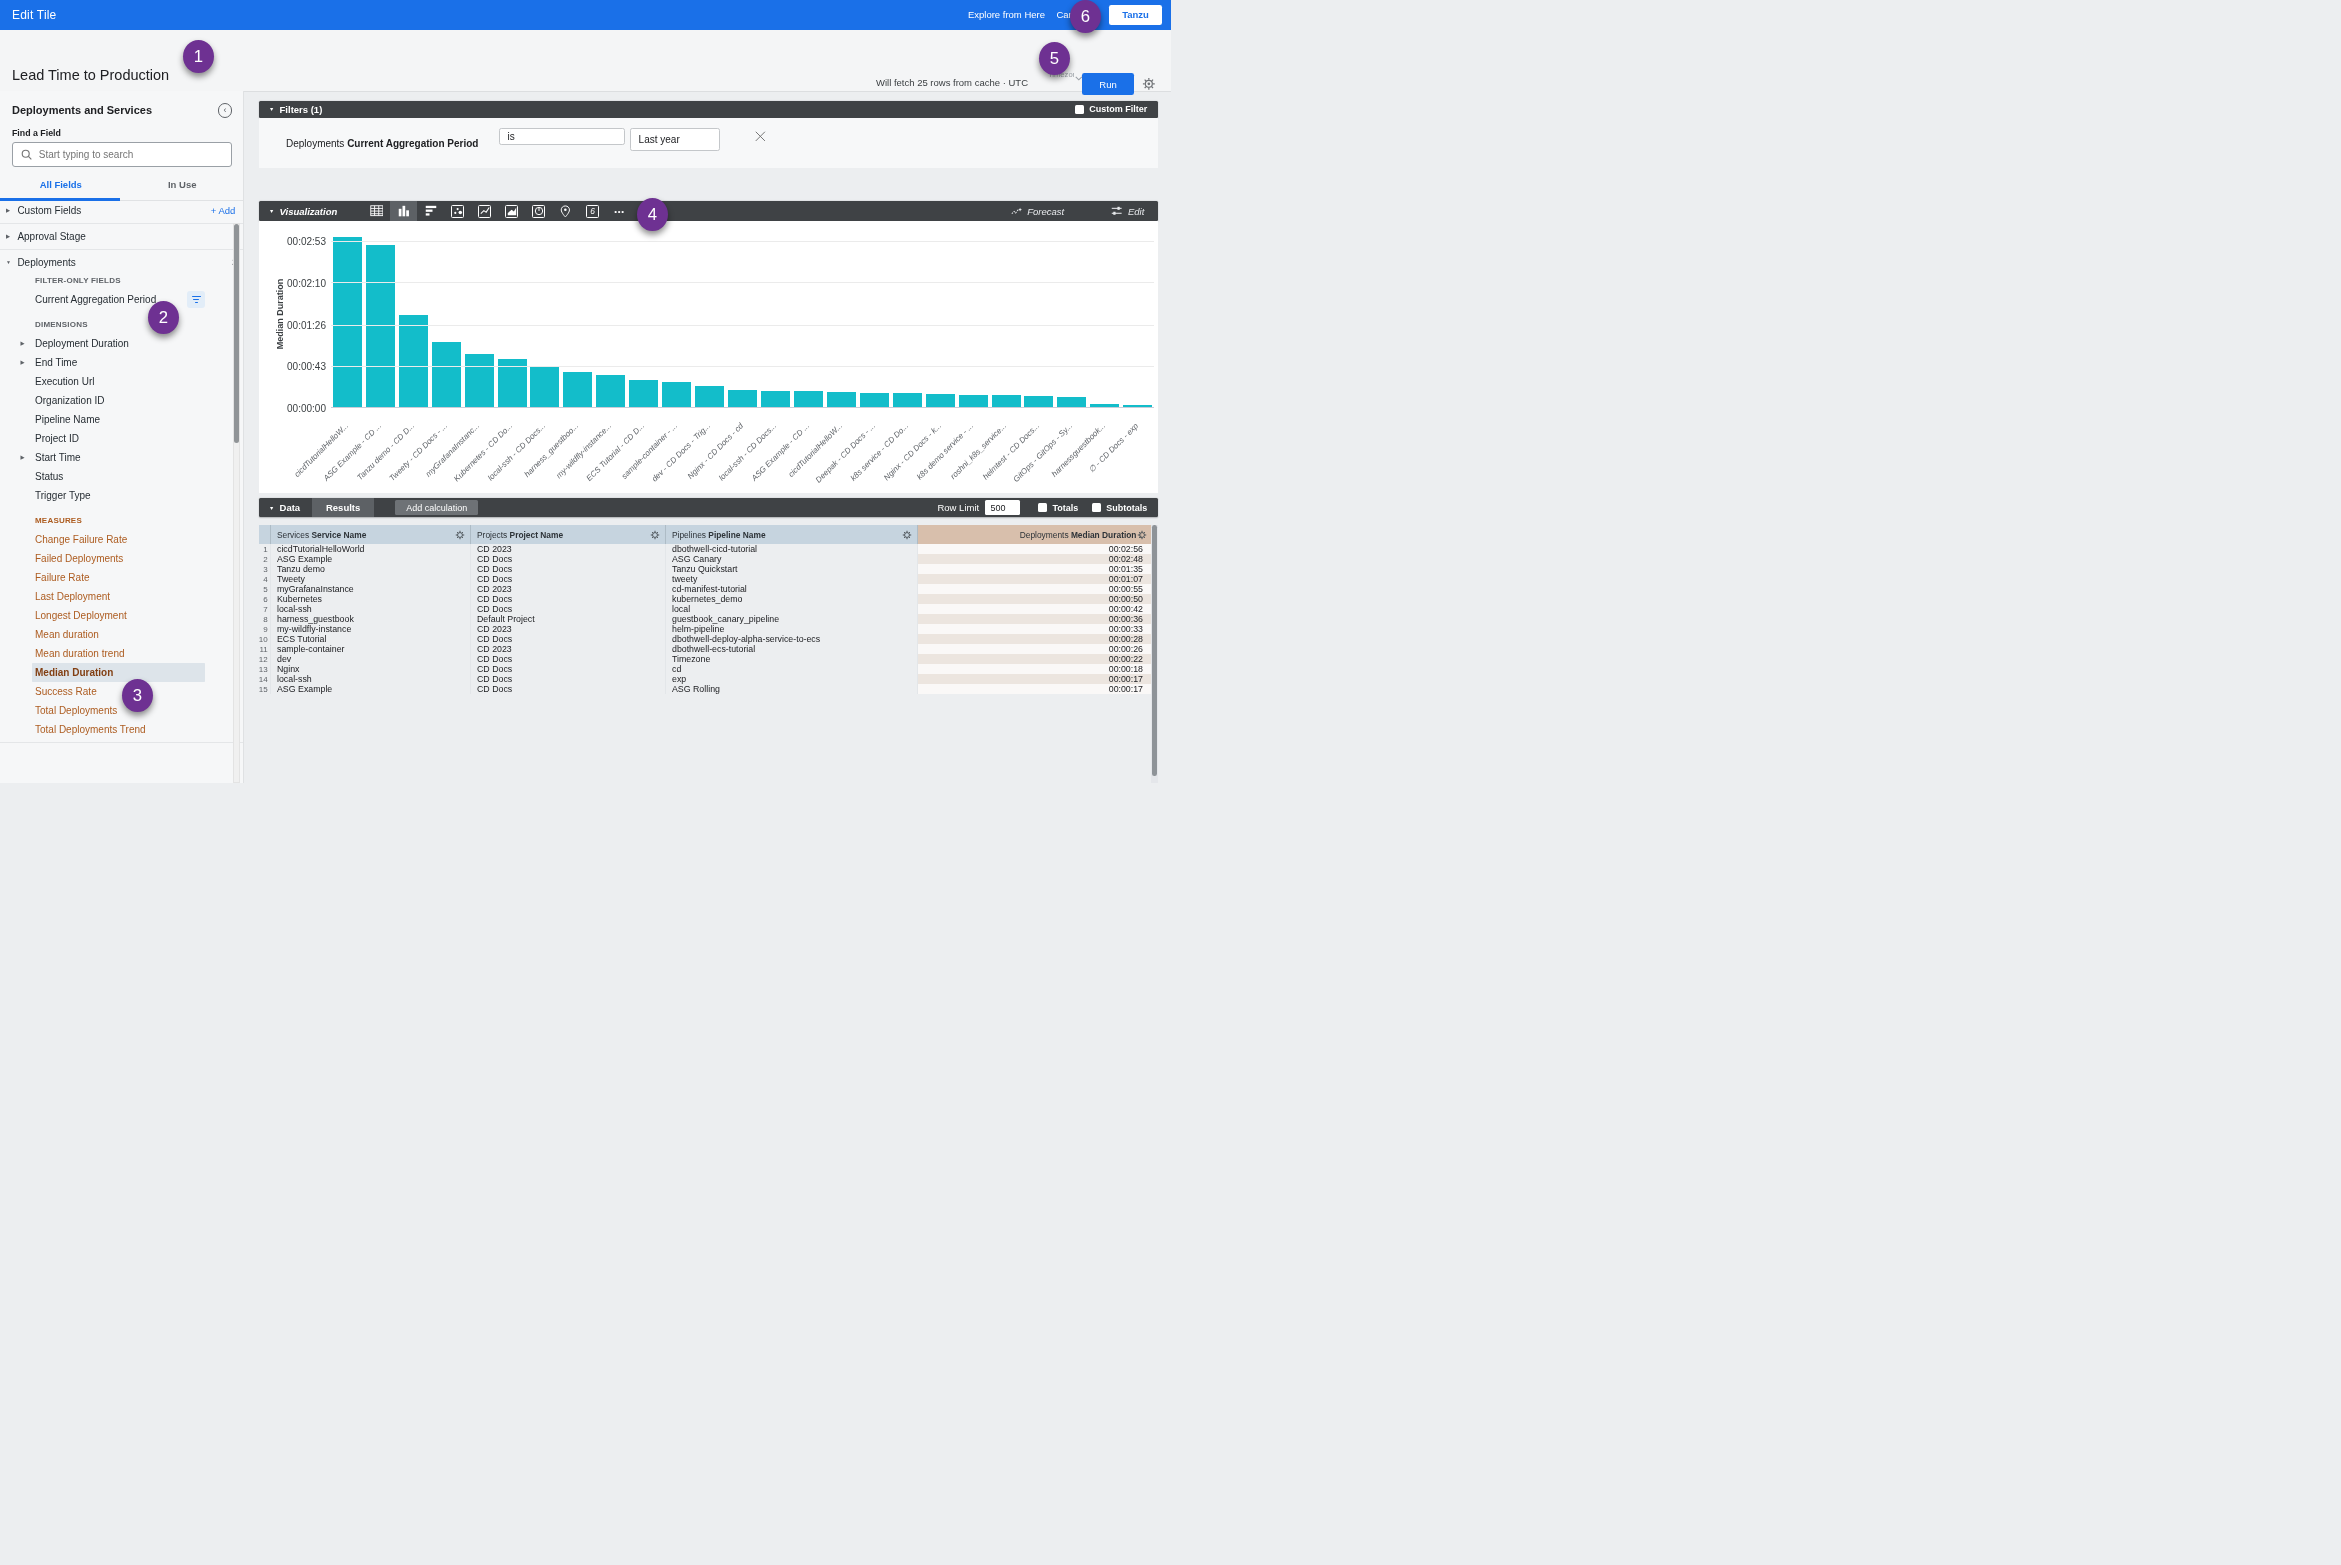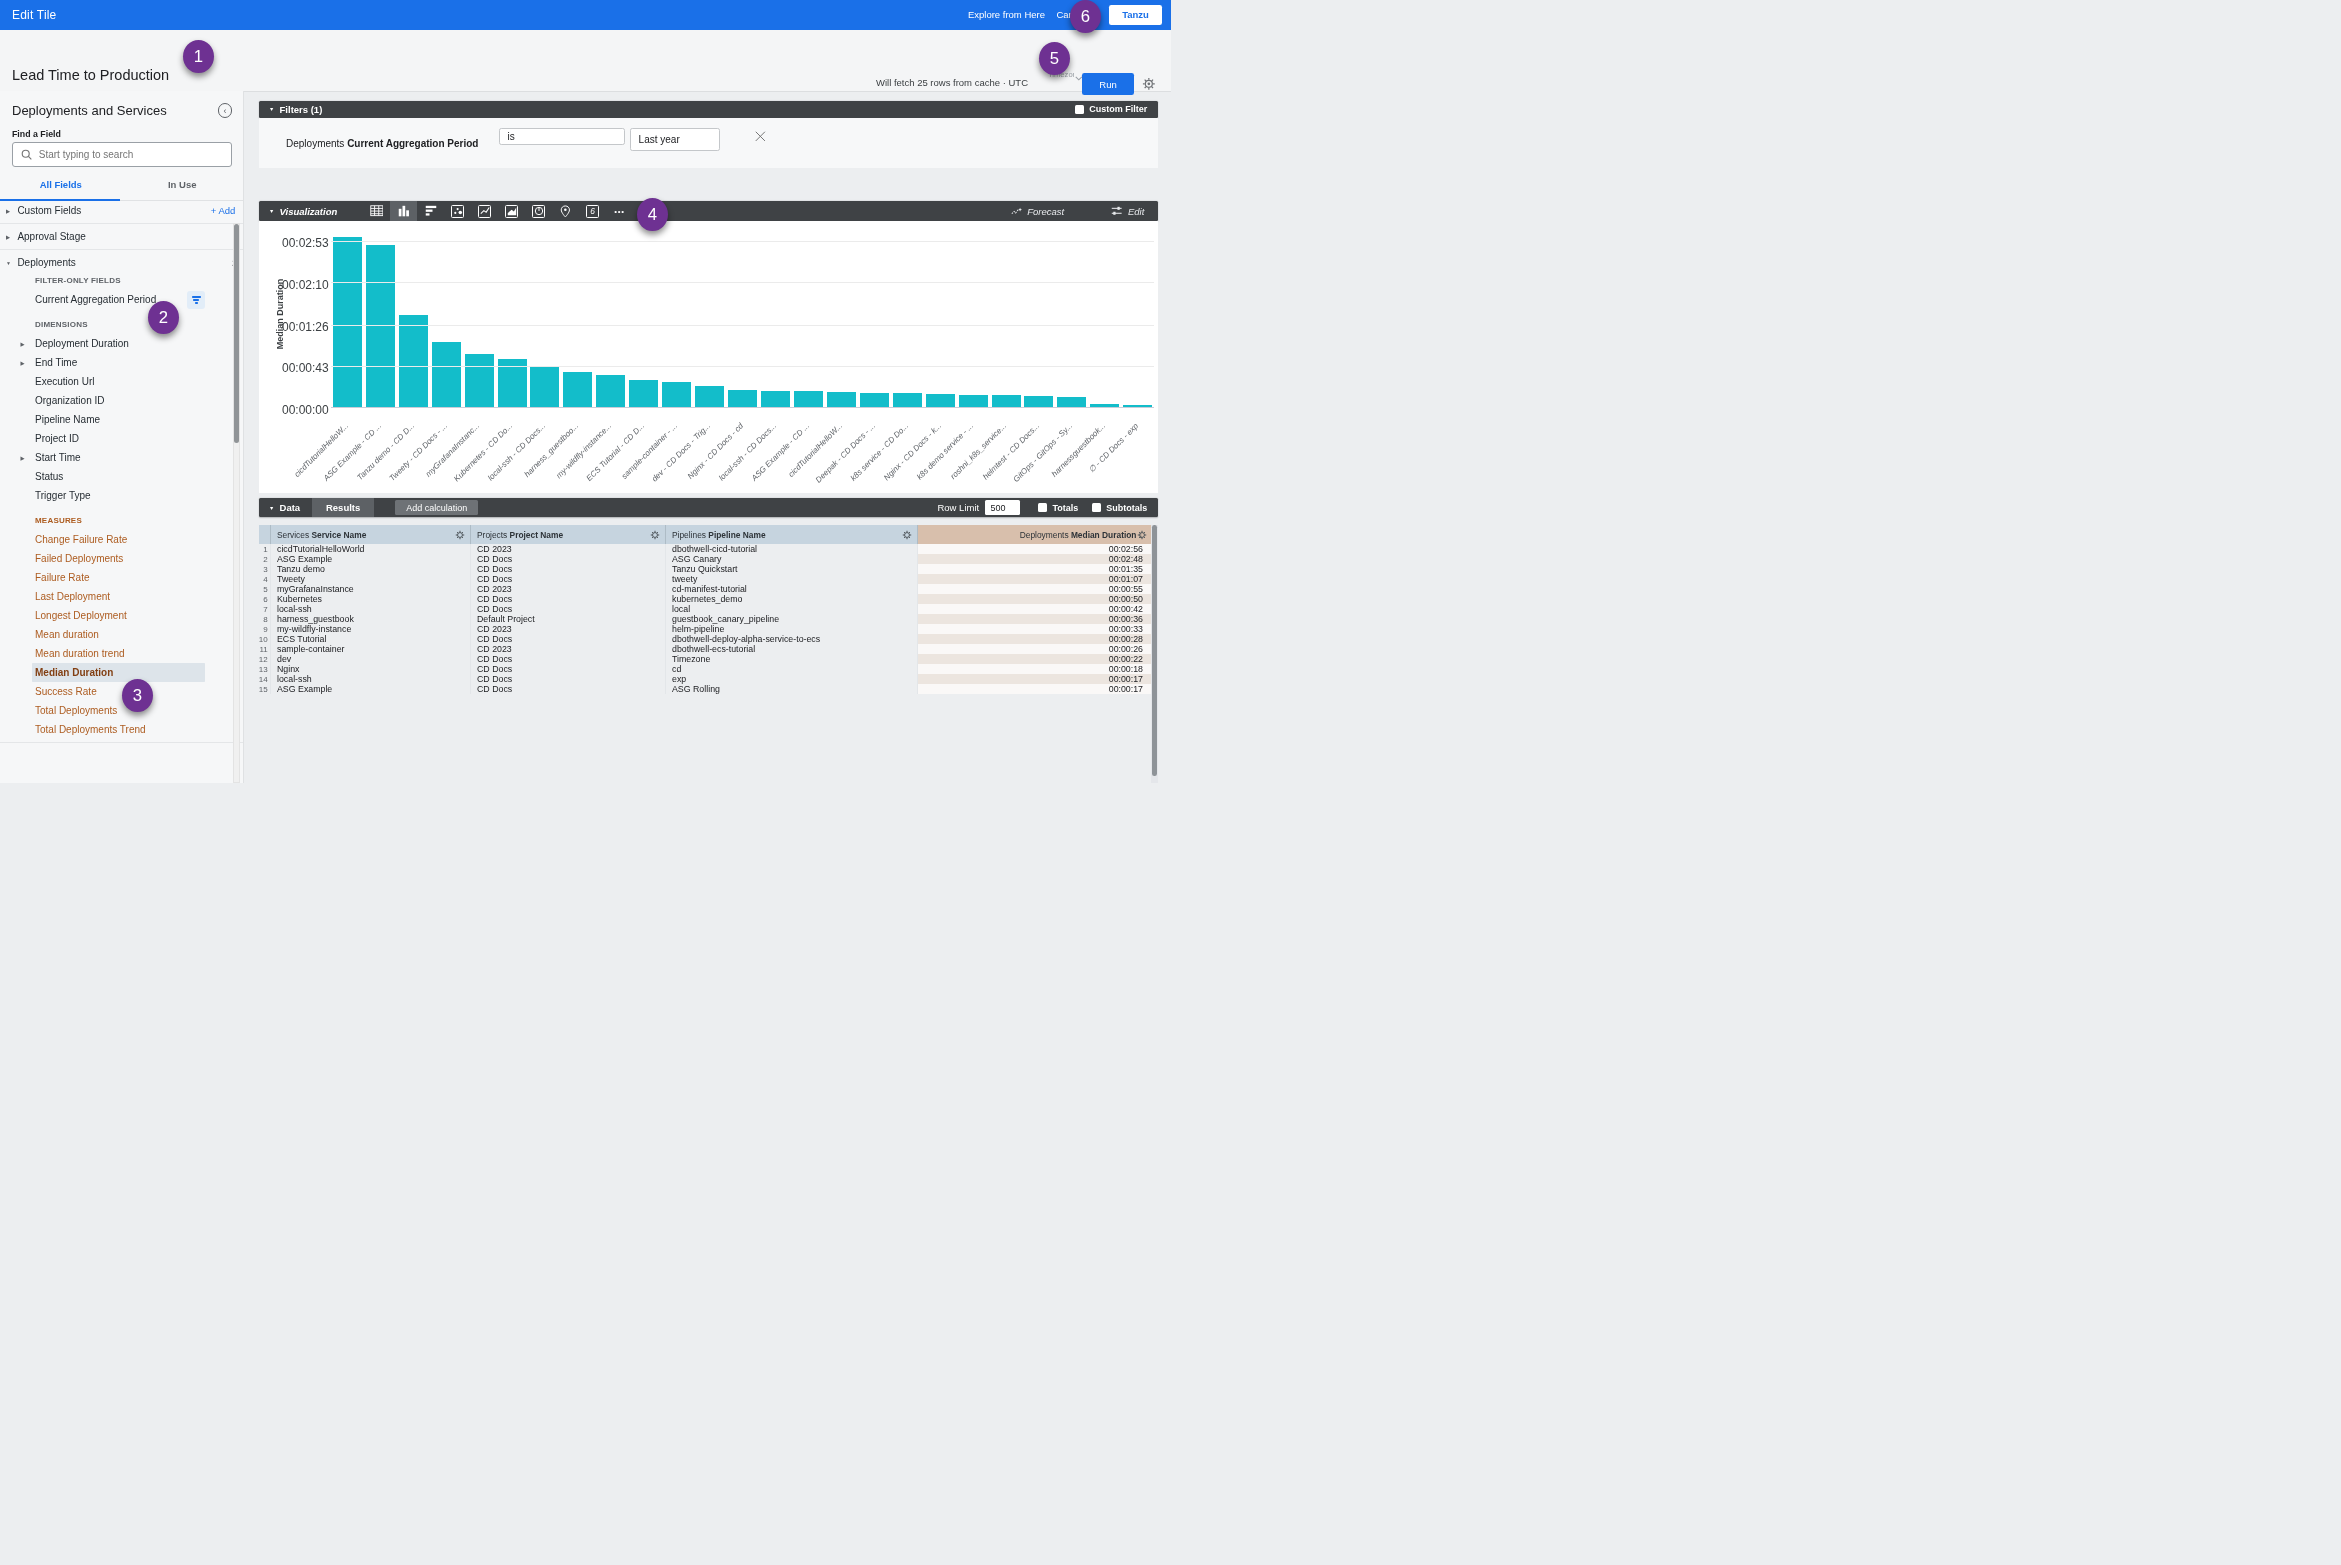--- a/index.html
+++ b/index.html
@@ -23,21 +23,21 @@
   .fetch-status { position:absolute; right:143px; top:47px; font-size:9.5px; color:#3c4043; white-space:nowrap; }
   .tz-wrap { position:absolute; right:97px; top:40px; width:26px; overflow:hidden; font-size:7.6px; color:#9aa0a6; white-space:nowrap; }
   .tz-chevron { position:absolute; right:88px; top:46px; }
   .run-btn { position:absolute; right:37px; top:43px; width:52px; height:22px; background:#1a70e8; color:#fff; border:none;
              border-radius:2.3px; font-size:9.5px; display:flex; align-items:center; justify-content:center; cursor:pointer; }
   .title-gear { position:absolute; right:15px; top:47px; }
 
   
   .sidebar { position:absolute; left:0; top:91px; width:244px; height:692px; background:#f6f7f8; border-right:0.8px solid #dfe1e3; overflow:hidden; }
   .sb-head { display:flex; align-items:center; justify-content:space-between; padding:12px 10.7px 0 12px; }
-  .sb-title { font-size:13px; font-weight:normal; color:#202124; }
+  .sb-title { font-size:11px; font-weight:bold; color:#202124; }
   .collapse-btn { width:14.5px; height:14.5px; border:1.1px solid #5f6368; border-radius:50%; color:#5f6368; font-size:9px;
                   display:flex; align-items:center; justify-content:center; cursor:pointer; }
   .find-label { margin:10.7px 0 3.8px 12px; font-size:8.8px; font-weight:bold; color:#202124; }
   .search-box { margin-left:12px; width:220px; height:25px; background:#fff; border:0.8px solid #9aa0a6; border-radius:3px;
                 display:flex; align-items:center; padding:0 7.6px; }
   .search-box input { border:none; outline:none; font-size:10px; color:#202124; width:175px; margin-left:6.8px; background:transparent; font-family:"Liberation Sans",sans-serif; }
   .search-box input::placeholder { color:#757575; }
   .sb-tabs { display:flex; margin-top:12px; height:22px; border-bottom:0.8px solid #e0e2e4; position:relative; }
   .sb-tab { width:50%; text-align:center; font-size:9.5px; font-weight:bold; color:#5f6368; cursor:pointer; }
   .sb-tab.active { color:#1a70e8; }
@@ -95,21 +95,21 @@
   .vicon-wrap .boxed { width:13px; height:13px; border:1.1px solid #fff; border-radius:1.5px; display:flex; align-items:center; justify-content:center; position:relative; }
   .glyph6 { color:#fff; font-size:8.4px; }
   .more-glyph { color:#fff; font-size:7.6px; letter-spacing:0.8px; }
   .viz-right { position:absolute; right:0; top:0; height:20px; display:flex; align-items:center; gap:0; }
   .viz-tool { display:flex; align-items:center; gap:5.3px; font-size:9.5px; color:#e8eaed; cursor:pointer; }
   .forecast-tool { margin-right:47px; }
   .edit-tool { margin-right:13.7px; }
 
   .chart-body { position:absolute; top:20px; left:0; width:899px; height:272px; background:#fff; overflow:hidden; }
   .gridline { position:absolute; left:72px; width:823px; height:0.8px; background:#ebebeb; }
-  .ytick { position:absolute; width:44px; font-size:12px; color:#3c4043; }
+  .ytick { position:absolute; width:44px; text-align:right; font-size:10px; color:#3c4043; }
   .y-axis-title { position:absolute; left:-21px; top:88px; width:84px; text-align:center; font-size:9px; font-weight:bold; color:#3c4043;
                   transform:rotate(-90deg); }
   .plot { position:absolute; left:72px; top:0; width:823px; height:186px; }
   .baseline { position:absolute; left:72px; top:186px; width:823px; height:0.8px; background:#c9cdd8; }
   .bar { position:absolute; bottom:0; width:29px; }
   .xlabel { position:absolute; width:114px; text-align:right; font-size:8px; font-style:italic; color:#5f6368;
             transform:rotate(-45deg); transform-origin:100% 50%; white-space:nowrap; }
 
   
   .data-panel { top:498px; height:285px; }

